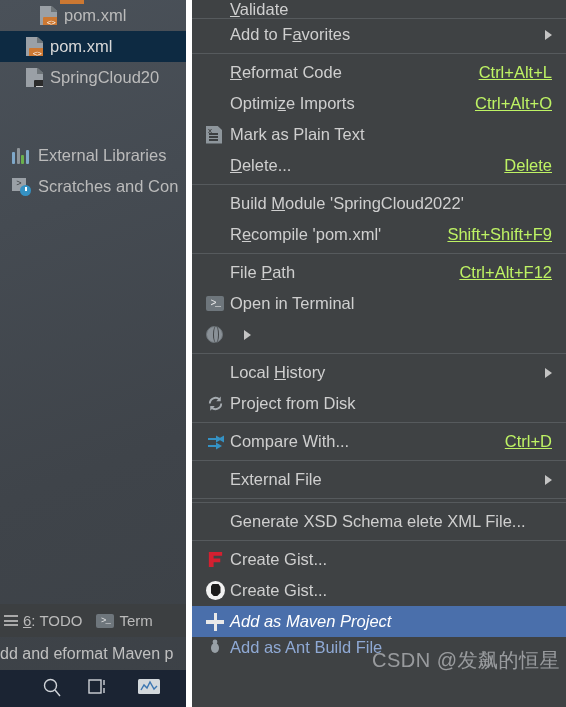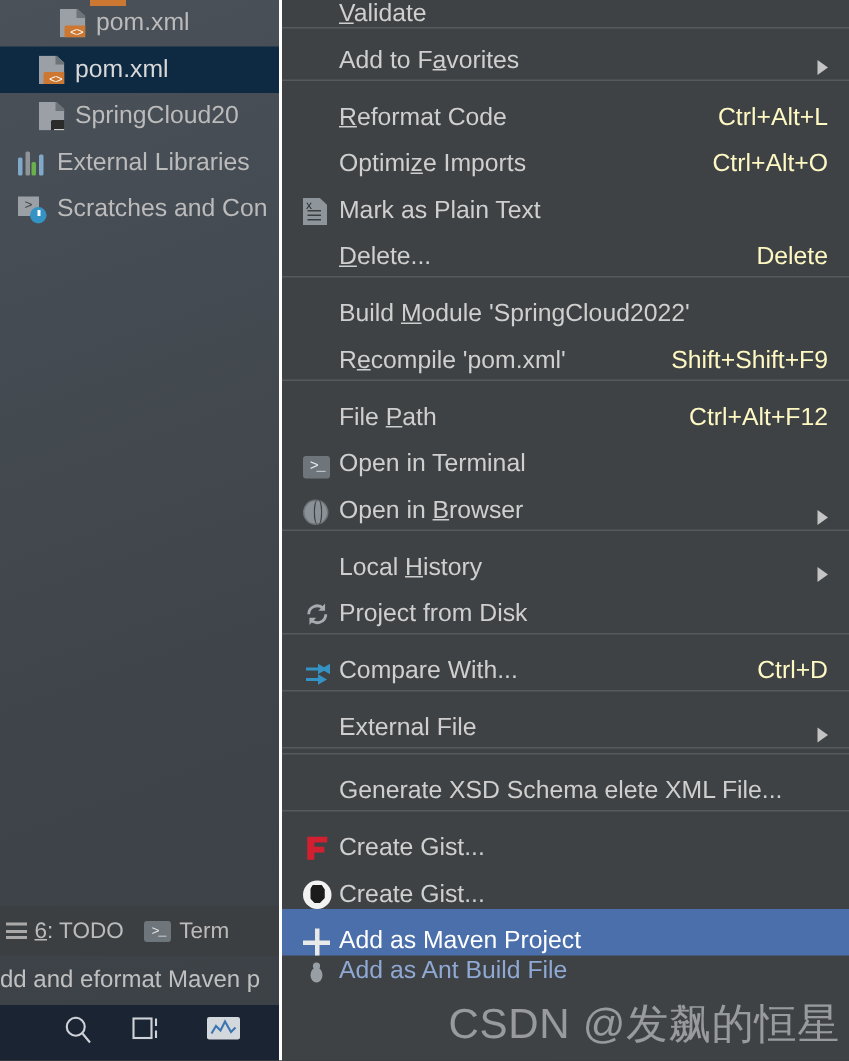--- a/index.html
+++ b/index.html
@@ -100,36 +100,36 @@
   
   .taskbar {
     position:absolute; left:0; top:670px; width:186px; height:37px;
     background:#1b2433; display:flex; align-items:center; gap:26px; padding-left:42px;
   }
   .tb-ico { opacity:.9; }
 
   
   .menu {
     position:absolute; left:186px; top:0; width:380px; height:707px;
-    background:#3f4244; border-left:2px solid #ffffff;
+    background:#3f4244; border-left:6px solid #ffffff;
     font-size:16.5px; color:#cfcfcf; overflow:hidden;
   }
   .mi {
-    position:relative; display:flex; align-items:flex-end;
+    position:relative; display:flex; align-items:center;
     height:31px; padding-left:14px; padding-right:14px; white-space:nowrap;
   }
   .mi.cut-top { height:18px; align-items:flex-start; }
   .mi .icon-slot {
     width:24px; flex:0 0 24px; display:flex; align-items:center; justify-content:flex-start;
   }
   .mi .label { flex:1 1 auto; }
-  .mi .shortcut { color:#fef9c3; margin-left:18px; }
+  .mi .shortcut { color:#bef264; margin-left:18px;text-decoration:underline; }
   .mi.disabled .label { color:#7b7f82; }
   .mi.disabled .arrow { border-left-color:#7b7f82; }
-  .mi.selected { background:#4a6fab; color:#ffffff; }
+  .mi.selected { background:#4a6fab; color:#ffffff;font-style:italic; }
   .mi .arrow {
     width:0; height:0; margin-left:14px;
     border-top:5px solid transparent; border-bottom:5px solid transparent;
     border-left:7px solid #c4c4c4;
   }
   .sep { height:1px; background:#565a5d; margin:3px 0; }
   .sep.tight { margin:0; }
   .u { text-decoration:underline; }
 
   
@@ -173,22 +173,22 @@
   .ic-plus { position:relative; width:18px; height:18px; }
   .ic-plus::before, .ic-plus::after {
     content:""; position:absolute; background:#e9e9e9;
   }
   .ic-plus::before { left:0; top:7.5px; width:18px; height:3.5px; }
   .ic-plus::after  { left:7.5px; top:0; width:3.5px; height:18px; }
   .ic-ant { width:18px; height:16px; }
 
   
   .watermark {
-    position:absolute; right:6px; top:664px;
-    color:rgba(225,228,232,0.55); font-size:28px; white-space:nowrap;
+    position:absolute; right:6px; top:647px;
+    color:rgba(225,228,232,0.55); font-size:20px; white-space:nowrap;
     pointer-events:none; letter-spacing:.5px;
   }
 </style>
 </head>
 <body>
 
 <div id="root">
 
   <div class="ide-bg"></div>
 
@@ -210,21 +210,21 @@
       <span class="tree-label">pom.xml</span>
     </div>
 
     <div class="tree-row">
       <span class="ic-doc">
         <span class="badge-module"></span>
       </span>
       <span class="tree-label">SpringCloud20</span>
     </div>
 
-    <div class="tree-row" style="padding-left:12px;">
+    <div class="tree-row" style="padding-left:12px;margin-top:47px;">
       <span class="ic-libs">
         <i style="height:12px;background:#7fa8c9;"></i>
         <i style="height:16px;background:#8e9499;"></i>
         <i style="height:9px;background:#6ab04c;"></i>
         <i style="height:14px;background:#7fa8c9;"></i>
       </span>
       <span class="tree-label">External Libraries</span>
     </div>
 
     <div class="tree-row" style="padding-left:12px;">
@@ -339,21 +339,20 @@
       <span class="icon-slot">
         <span class="ic-terminal">&gt;_</span>
       </span>
       <span class="label">Open in Terminal</span>
     </div>
 
     <div class="mi">
       <span class="icon-slot">
         <span class="ic-globe"></span>
       </span>
-      <span class="label">Open in <span class="u">B</span>rowser</span>
       <span class="arrow"></span>
     </div>
     <div class="sep"></div>
 
     <div class="mi">
       <span class="icon-slot"></span>
       <span class="label">Local <span class="u">H</span>istory</span>
       <span class="arrow"></span>
     </div>
 

